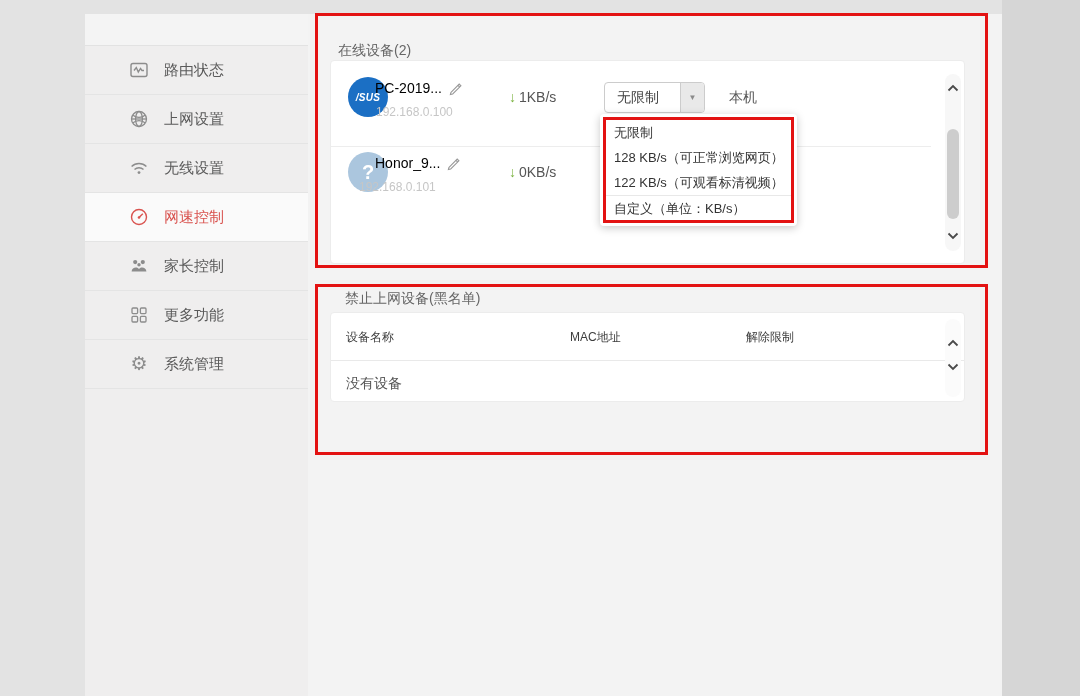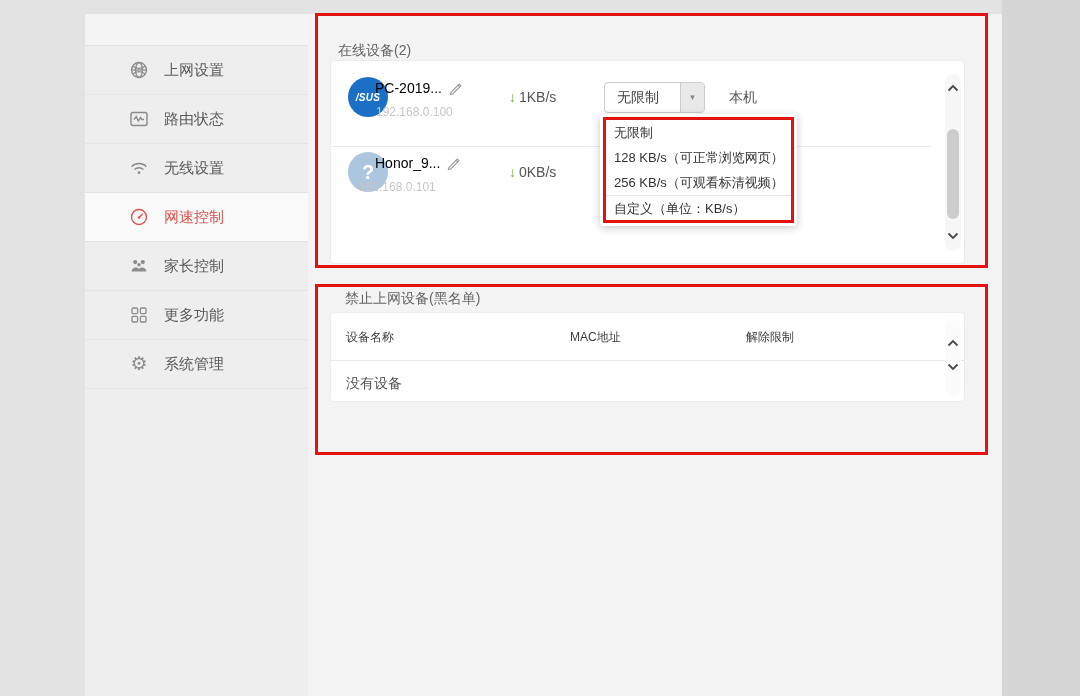--- a/index.html
+++ b/index.html
@@ -88,42 +88,42 @@
   <div id="right-shade"></div>
 
   <div id="app">
 
     <nav id="sidebar">
       <div class="side-top"></div>
 
       <div class="side-item">
         <span class="icn">
           <svg width="20" height="20" viewBox="0 0 20 20">
+              <g fill="none" stroke="#8c8c8c" stroke-width="1.4">
+            <rect x="2" y="3.5" width="16" height="13" rx="2"></rect>
+            <polyline points="5,10.5 7.3,7.5 9.3,12 11.5,8.5 13,10.5 15,10.5"></polyline>
+              </g>
+            </svg>
+        </span>
+        <span>路由状态</span>
+      </div>
+
+      <div class="side-item">
+        <span class="icn">
+          <svg width="20" height="20" viewBox="0 0 20 20">
               <g fill="none" stroke="#8c8c8c" stroke-width="1.3">
             <circle cx="10" cy="10" r="7.5"></circle>
                 <ellipse cx="10" cy="10" rx="3.4" ry="7.5"></ellipse>
             <line x1="2.5" y1="10" x2="17.5" y2="10"></line>
                 <path d="M3.7 6 a9.5 9.5 0 0 0 12.6 0"></path>
                 <path d="M3.7 14 a9.5 9.5 0 0 1 12.6 0"></path>
               </g>
             </svg>
         </span>
         <span>上网设置</span>
-      </div>
-
-      <div class="side-item">
-        <span class="icn">
-          <svg width="20" height="20" viewBox="0 0 20 20">
-              <g fill="none" stroke="#8c8c8c" stroke-width="1.4">
-            <rect x="2" y="3.5" width="16" height="13" rx="2"></rect>
-            <polyline points="5,10.5 7.3,7.5 9.3,12 11.5,8.5 13,10.5 15,10.5"></polyline>
-              </g>
-            </svg>
-        </span>
-        <span>路由状态</span>
       </div>
 
       <div class="side-item">
         <span class="icn">
           <svg width="20" height="20" viewBox="0 0 20 20">
               <g fill="none" stroke="#8c8c8c" stroke-width="1.4">
             <path d="M2.6 8.6 a10.5 10.5 0 0 1 14.8 0"></path>
                 <path d="M5.5 11.6 a6.4 6.4 0 0 1 9 0"></path>
               </g>
             <circle cx="10" cy="14.6" r="1.4" fill="#8c8c8c"></circle>
@@ -276,20 +276,20 @@
         </div>
       </div>
 
     </div>
   </div>
 
   <div id="limit-popup">
     <div class="red-wrap">
       <div class="opt">无限制</div>
       <div class="opt">128 KB/s（可正常浏览网页）</div>
-      <div class="opt">256 KB/s（可观看标清视频）</div>
+      <div class="opt">122 KB/s（可观看标清视频）</div>
       <div class="opt custom">自定义（单位：KB/s）</div>
     </div>
   </div>
 
   <div class="ann" id="ann-online"></div>
   <div class="ann" id="ann-blacklist"></div>
 </div>
 
 </body></html>

